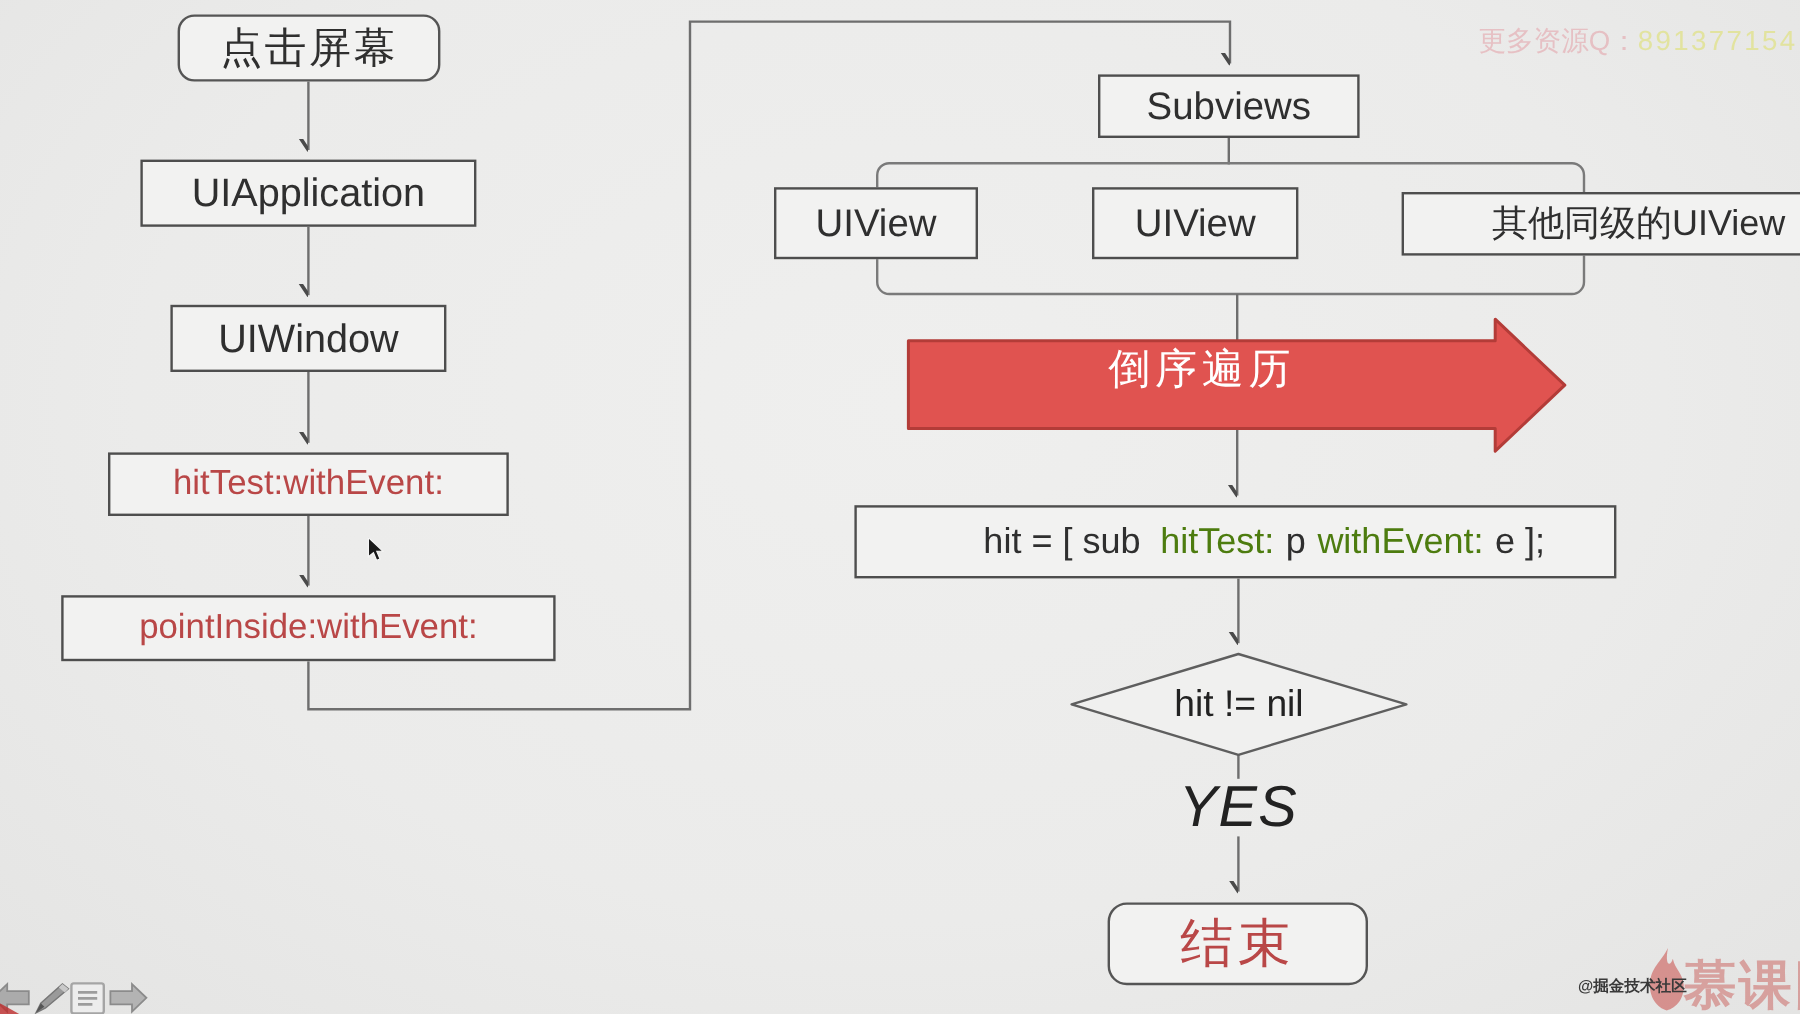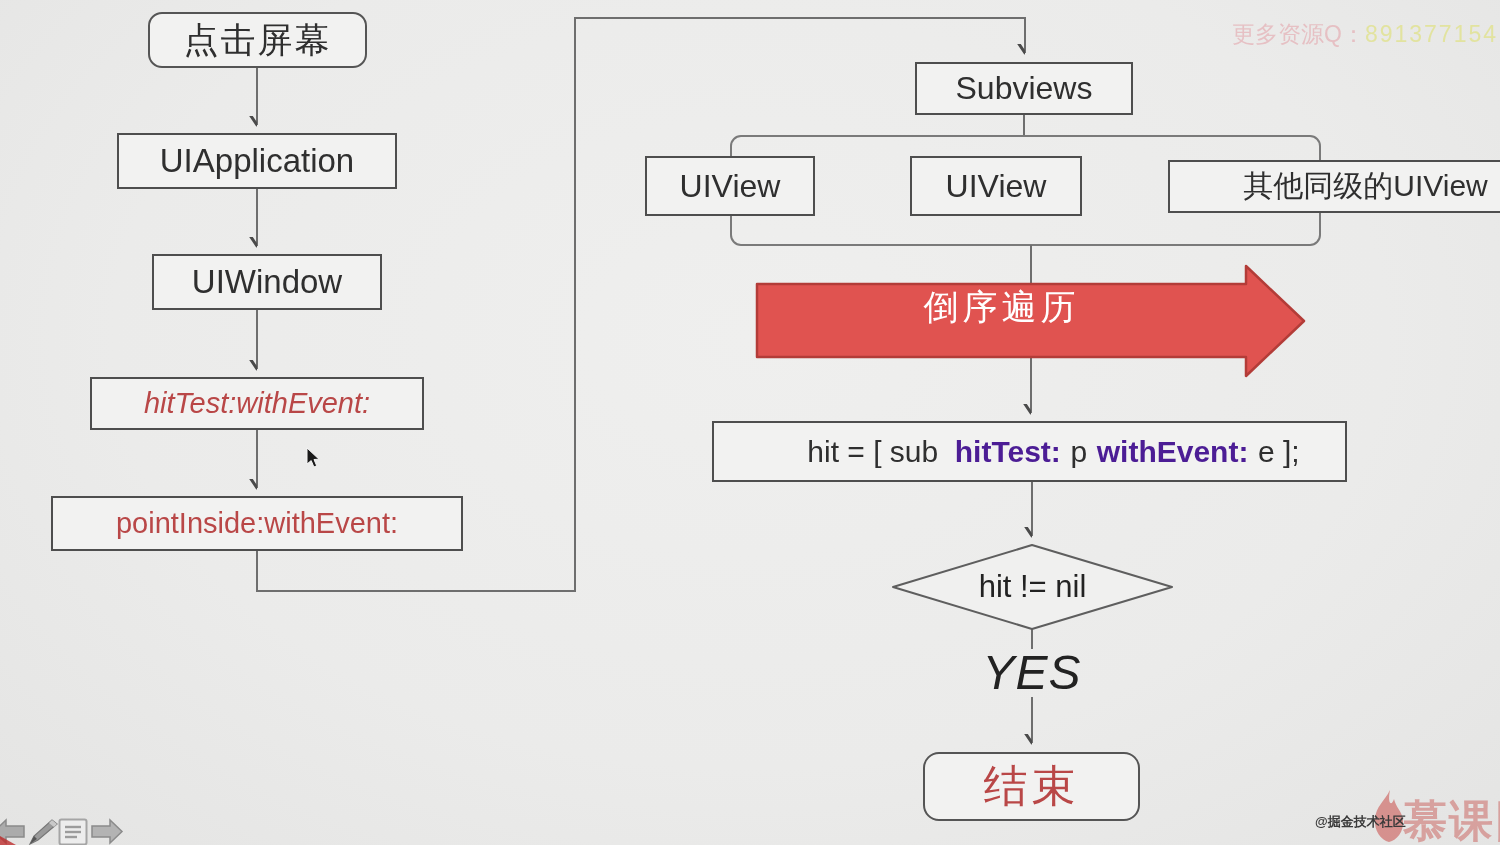--- a/index.html
+++ b/index.html
@@ -20,38 +20,38 @@
     border: 2px solid #4e4e4e;
     display: flex; align-items: center; justify-content: center;
     color: #2f2f2f;
     white-space: nowrap;
   }
   .rounded { border-radius: 14px; border-color: #555; }
   .red { color: #b94747; }
 
   .start-box   { left: 148px; top: 12px;  width: 219px; height: 56px; font-size: 35px; letter-spacing: 2px; }
   .uiapp-box   { left: 117px; top: 133px; width: 280px; height: 56px; font-size: 33px; }
-  .uiwin-box   { left: 152px; top: 254px; width: 230px; height: 56px; font-size: 33px; }
-  .hittest-box { left: 90px;  top: 377px; width: 334px; height: 53px; font-size: 29px; font-style: italic; }
+  .uiwin-box   { left: 142px; top: 254px; width: 230px; height: 56px; font-size: 33px; }
+  .hittest-box { left: 90px;  top: 377px; width: 334px; height: 53px; font-size: 29px; }
   .pinside-box { left: 51px;  top: 496px; width: 412px; height: 55px; font-size: 29px; }
 
   .subviews-box { left: 915px;  top: 62px;  width: 218px; height: 53px; font-size: 32px; }
   .uiview-left  { left: 645px;  top: 156px; width: 170px; height: 60px; font-size: 32px; }
   .uiview-mid   { left: 910px;  top: 156px; width: 172px; height: 60px; font-size: 32px; }
   .uiview-other { left: 1168px; top: 160px; width: 395px; height: 53px; font-size: 30px; }
 
   .traverse-label {
     position: absolute; left: 757px; top: 284px; width: 489px; height: 73px;
     display: flex; align-items: flex-start; justify-content: center;
     color: #ffffff; font-size: 35px; letter-spacing: 4px;
   }
   .hitexpr-box { left: 712px; top: 421px; width: 635px; height: 61px; font-size: 30px; padding-left: 48px; }
   .hitexpr-box .tok { color: #2f2f2f; }
   .hitexpr-box .tok + .tok { margin-left: 0.32em; }
-  .hitexpr-box .tok.red { color: #4c1d95; font-weight: bold; }
+  .hitexpr-box .tok.red { color: #4d7c0f; }
   .hitexpr-box .tok.gap { margin-left: 0.55em; }
 
   .cond-label {
     position: absolute; left: 893px; top: 545px; width: 279px; height: 84px;
     display: flex; align-items: center; justify-content: center;
     color: #222; font-size: 31px;
   }
   .yes-label {
     position: absolute; left: 932px; top: 646px; width: 200px; height: 52px;
     display: flex; align-items: center; justify-content: center;

